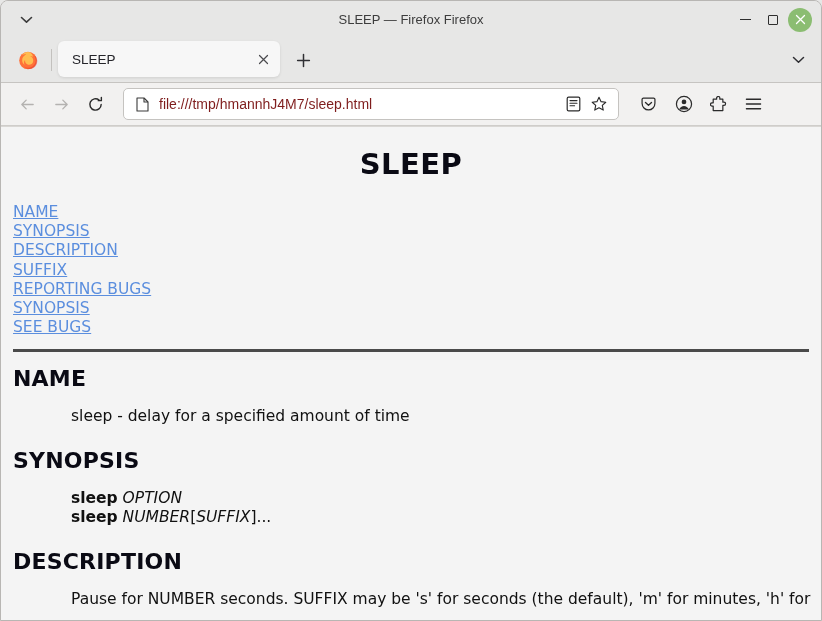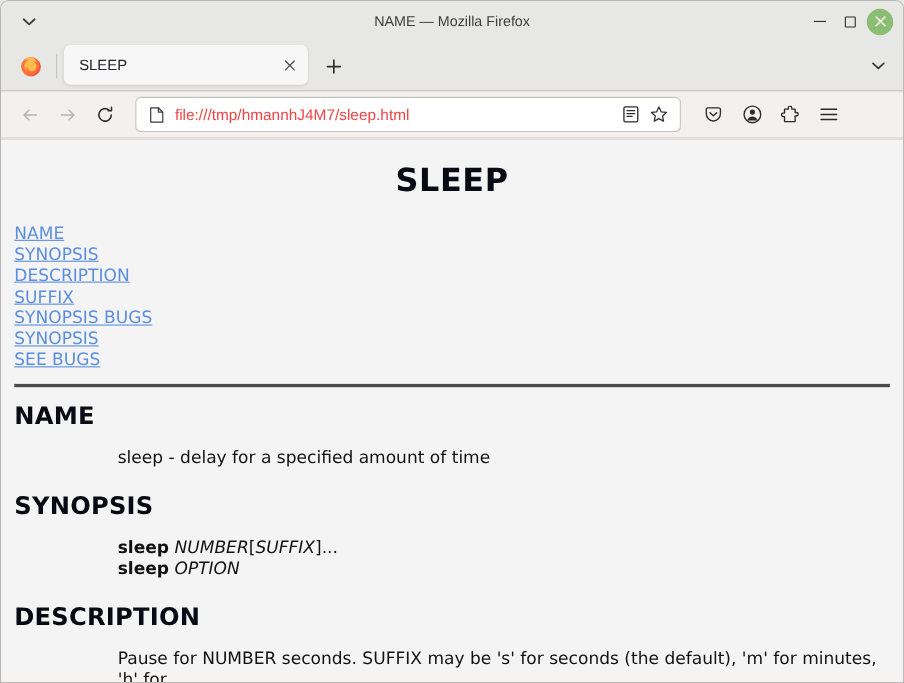--- a/index.html
+++ b/index.html
@@ -170,21 +170,21 @@
     border-radius: 5px;
     display: flex;
     align-items: center;
     padding: 0 6px 0 9px;
     max-width: 496px;
   }
   #page-icon { flex: 0 0 18px; display:flex; align-items:center; justify-content:center; color:#3a3a3a; }
   #url-text {
     flex: 1 1 auto;
     font-size: 14px;
-    color: #ef4444;
+    color: #7f1d1d;
     margin-left: 8px;
     white-space: nowrap;
     overflow: hidden;
   }
   .urlbar-icon {
     width: 26px; height: 26px;
     display:flex; align-items:center; justify-content:center;
     border-radius: 4px;
     color: #2b2b2b;
     flex: 0 0 26px;
@@ -235,21 +235,21 @@
     margin: 12px 2px 14px 2px;
   }
   h2.sect {
     font-size: 22px;
     font-weight: bold;
     color: #0a0a14;
     margin: 0 0 2px 2px;
     letter-spacing: .2px;
   }
   .body-indent {
-    margin-left: 96px;
+    margin-left: 60px;
     font-size: 15.5px;
     line-height: 19px;
     color: #111;
   }
   .gap { height: 22px; }
   .gap-sm { height: 14px; }
   .mono-b { font-weight: bold; }
   .ital { font-style: italic; }
 </style>
 </head>
@@ -257,21 +257,21 @@
 
 <div id="window">
 
   <div id="titlebar">
     <div id="titlebar-left-chevron">
       <svg width="13" height="8" viewBox="0 0 13 8" fill="none" aria-hidden="true">
         <path d="M1.5 1.5 L6.5 6.2 L11.5 1.5" stroke="currentColor" stroke-width="1.6" stroke-linecap="round" stroke-linejoin="round"></path>
       </svg>
     </div>
 
-    <div id="window-title">NAME — Mozilla Firefox</div>
+    <div id="window-title">SLEEP — Firefox Firefox</div>
 
     <div id="win-controls">
       <div class="wc-btn minimize">
           <span></span>
         </div>
       <div class="wc-btn maximize">
           <span></span>
         </div>
       <div class="wc-btn close">
         <svg width="11" height="11" viewBox="0 0 11 11" aria-hidden="true">
@@ -382,43 +382,43 @@
   <div id="content">
     <div id="doc">
 
       <div id="doc-title">SLEEP</div>
 
       <nav id="toc">
         <a class="toc-link" href="#">NAME</a>
         <a class="toc-link" href="#">SYNOPSIS</a>
         <a class="toc-link" href="#">DESCRIPTION</a>
         <a class="toc-link" href="#">SUFFIX</a>
-        <a class="toc-link" href="#">SYNOPSIS BUGS</a>
+        <a class="toc-link" href="#">REPORTING BUGS</a>
         <a class="toc-link" href="#">SYNOPSIS</a>
         <a class="toc-link" href="#">SEE BUGS</a>
       </nav>
 
       <hr class="rule">
 
       <h2 class="sect">NAME</h2>
       <div class="gap-sm"></div>
       <div class="body-indent">sleep - delay for a specified amount of time</div>
 
       <div class="gap"></div>
 
       <h2 class="sect">SYNOPSIS</h2>
       <div class="gap-sm"></div>
       <div class="body-indent">
         <div>
           <span class="mono-b">sleep</span>
-          <span class="ital">NUMBER</span><span>[</span><span class="ital">SUFFIX</span><span>]...</span>
+          <span class="ital">OPTION</span>
         </div>
         <div>
           <span class="mono-b">sleep</span>
-          <span class="ital">OPTION</span>
+          <span class="ital">NUMBER</span><span>[</span><span class="ital">SUFFIX</span><span>]...</span>
         </div>
       </div>
 
       <div class="gap"></div>
 
       <h2 class="sect">DESCRIPTION</h2>
       <div class="gap-sm"></div>
       <div class="body-indent">Pause for NUMBER seconds. SUFFIX may be 's' for seconds (the default), 'm' for minutes, 'h' for</div>
 
     </div>

